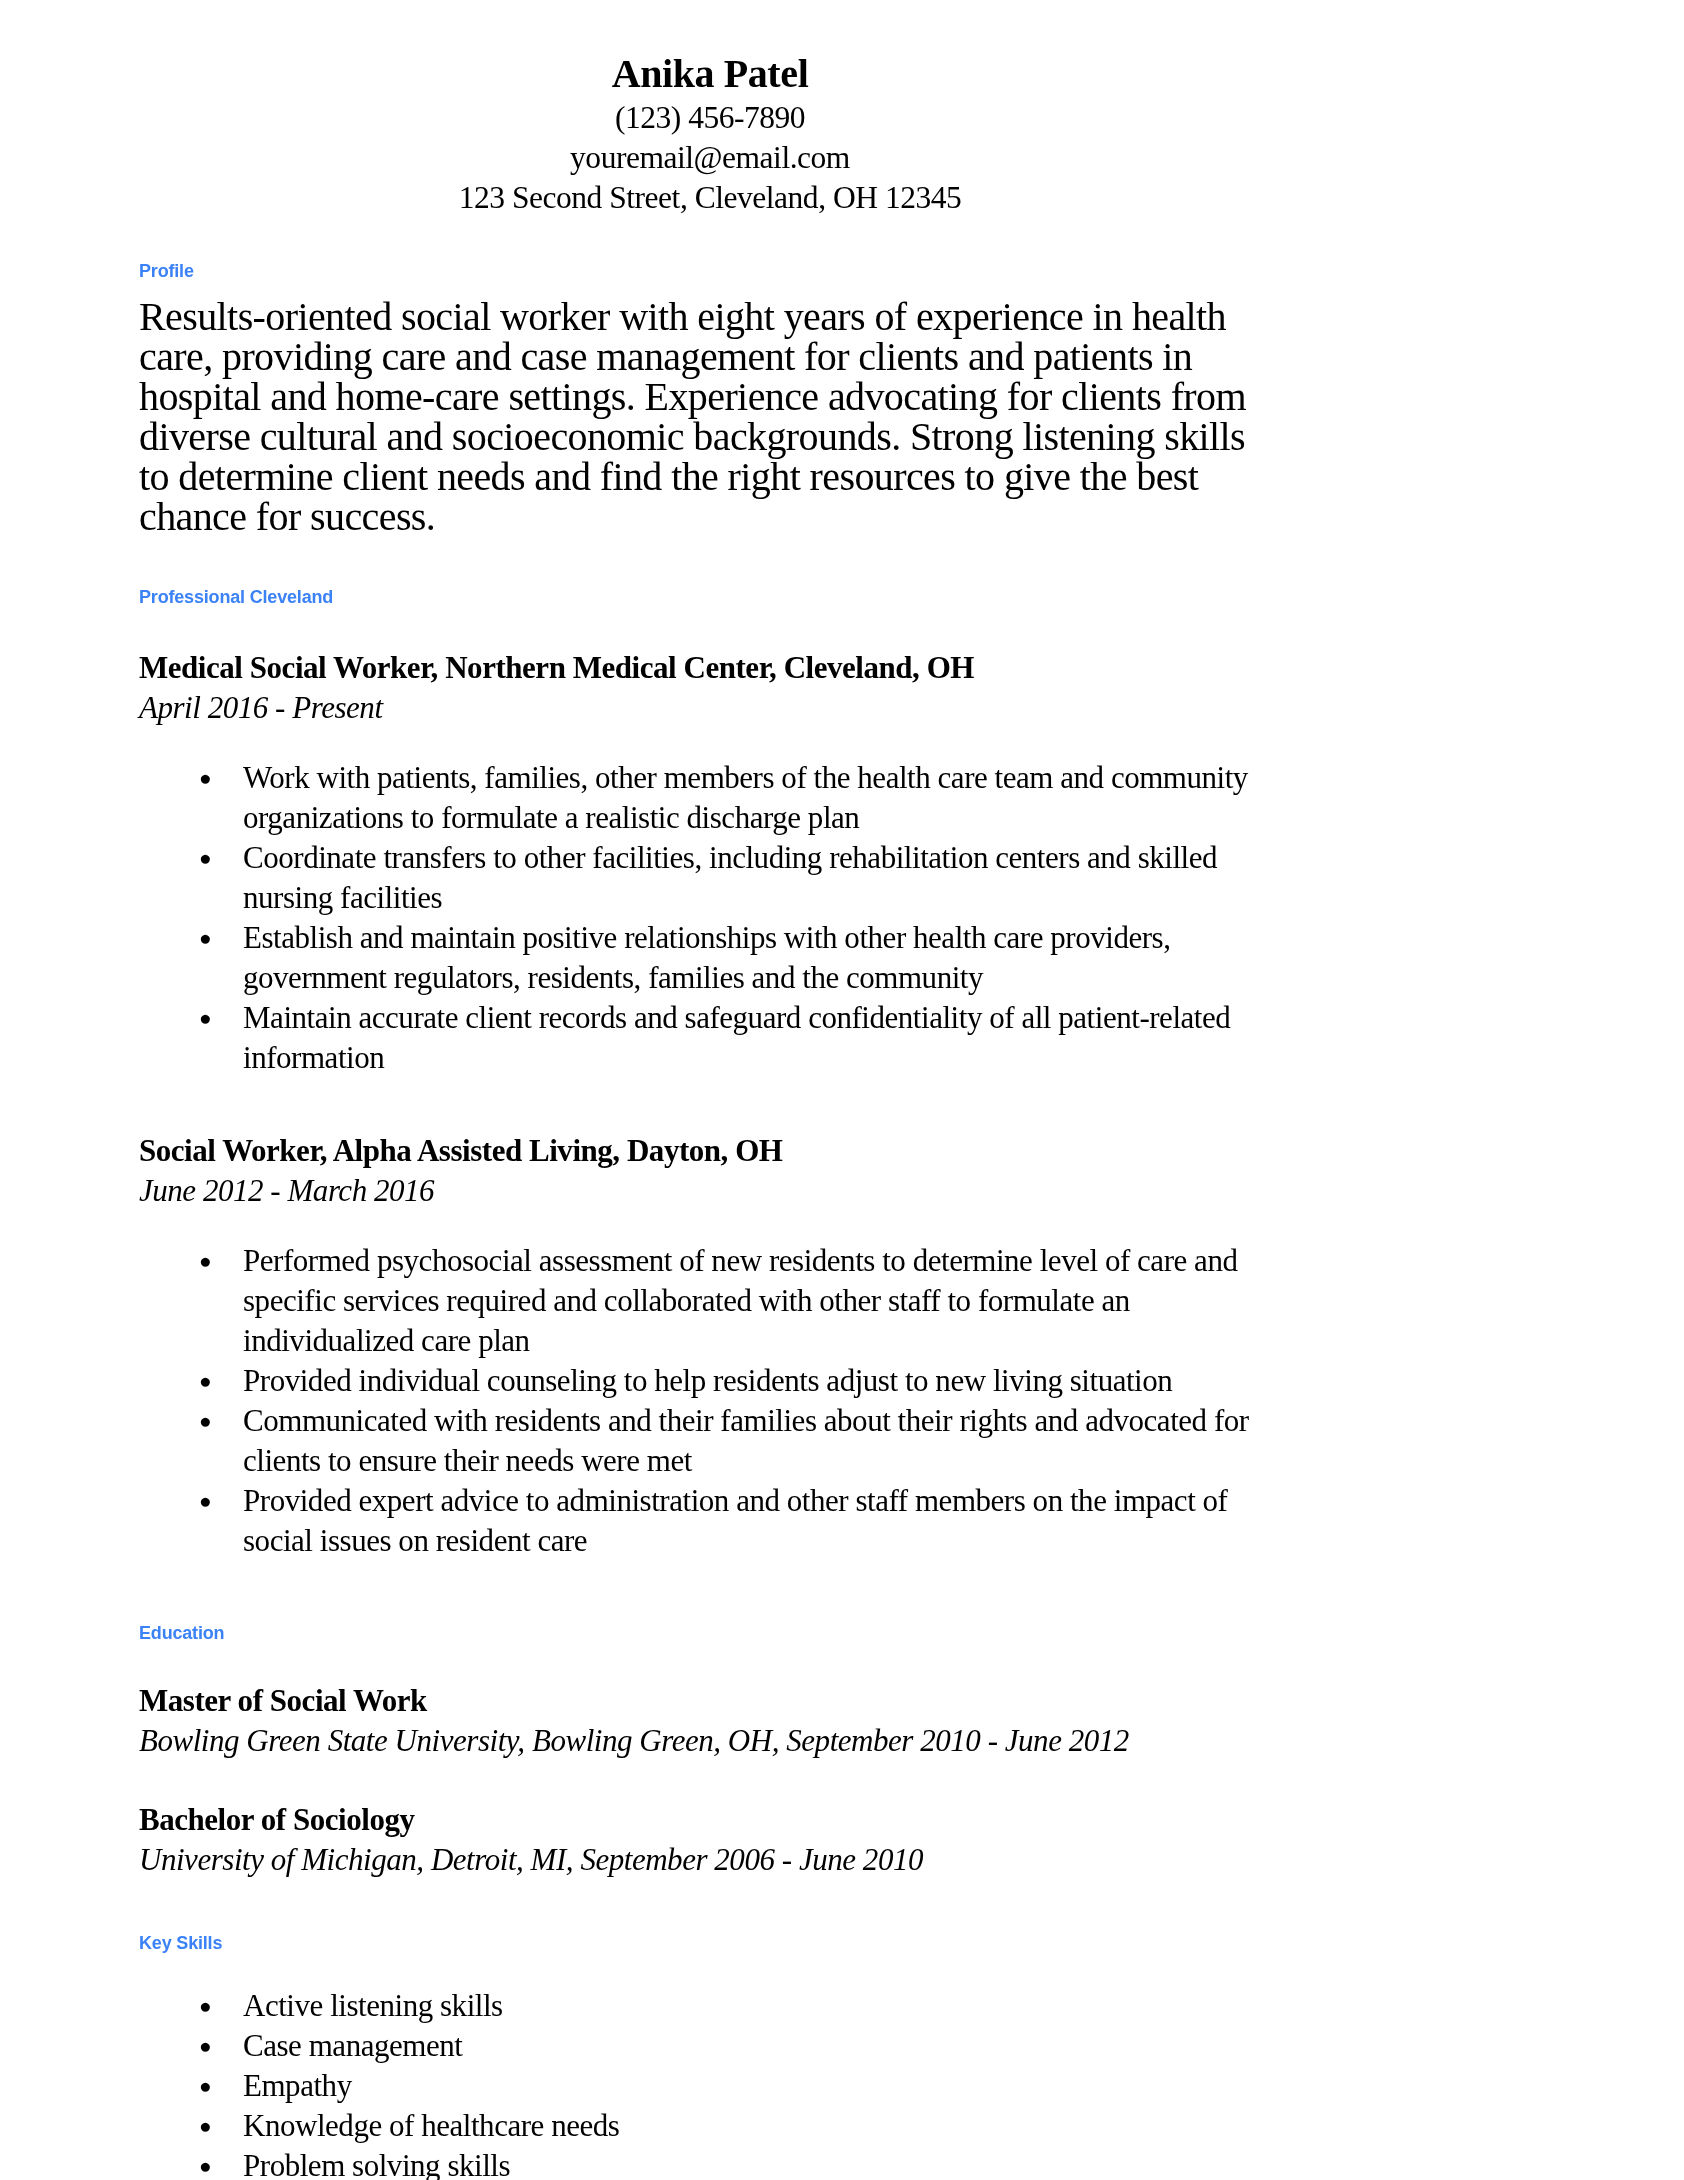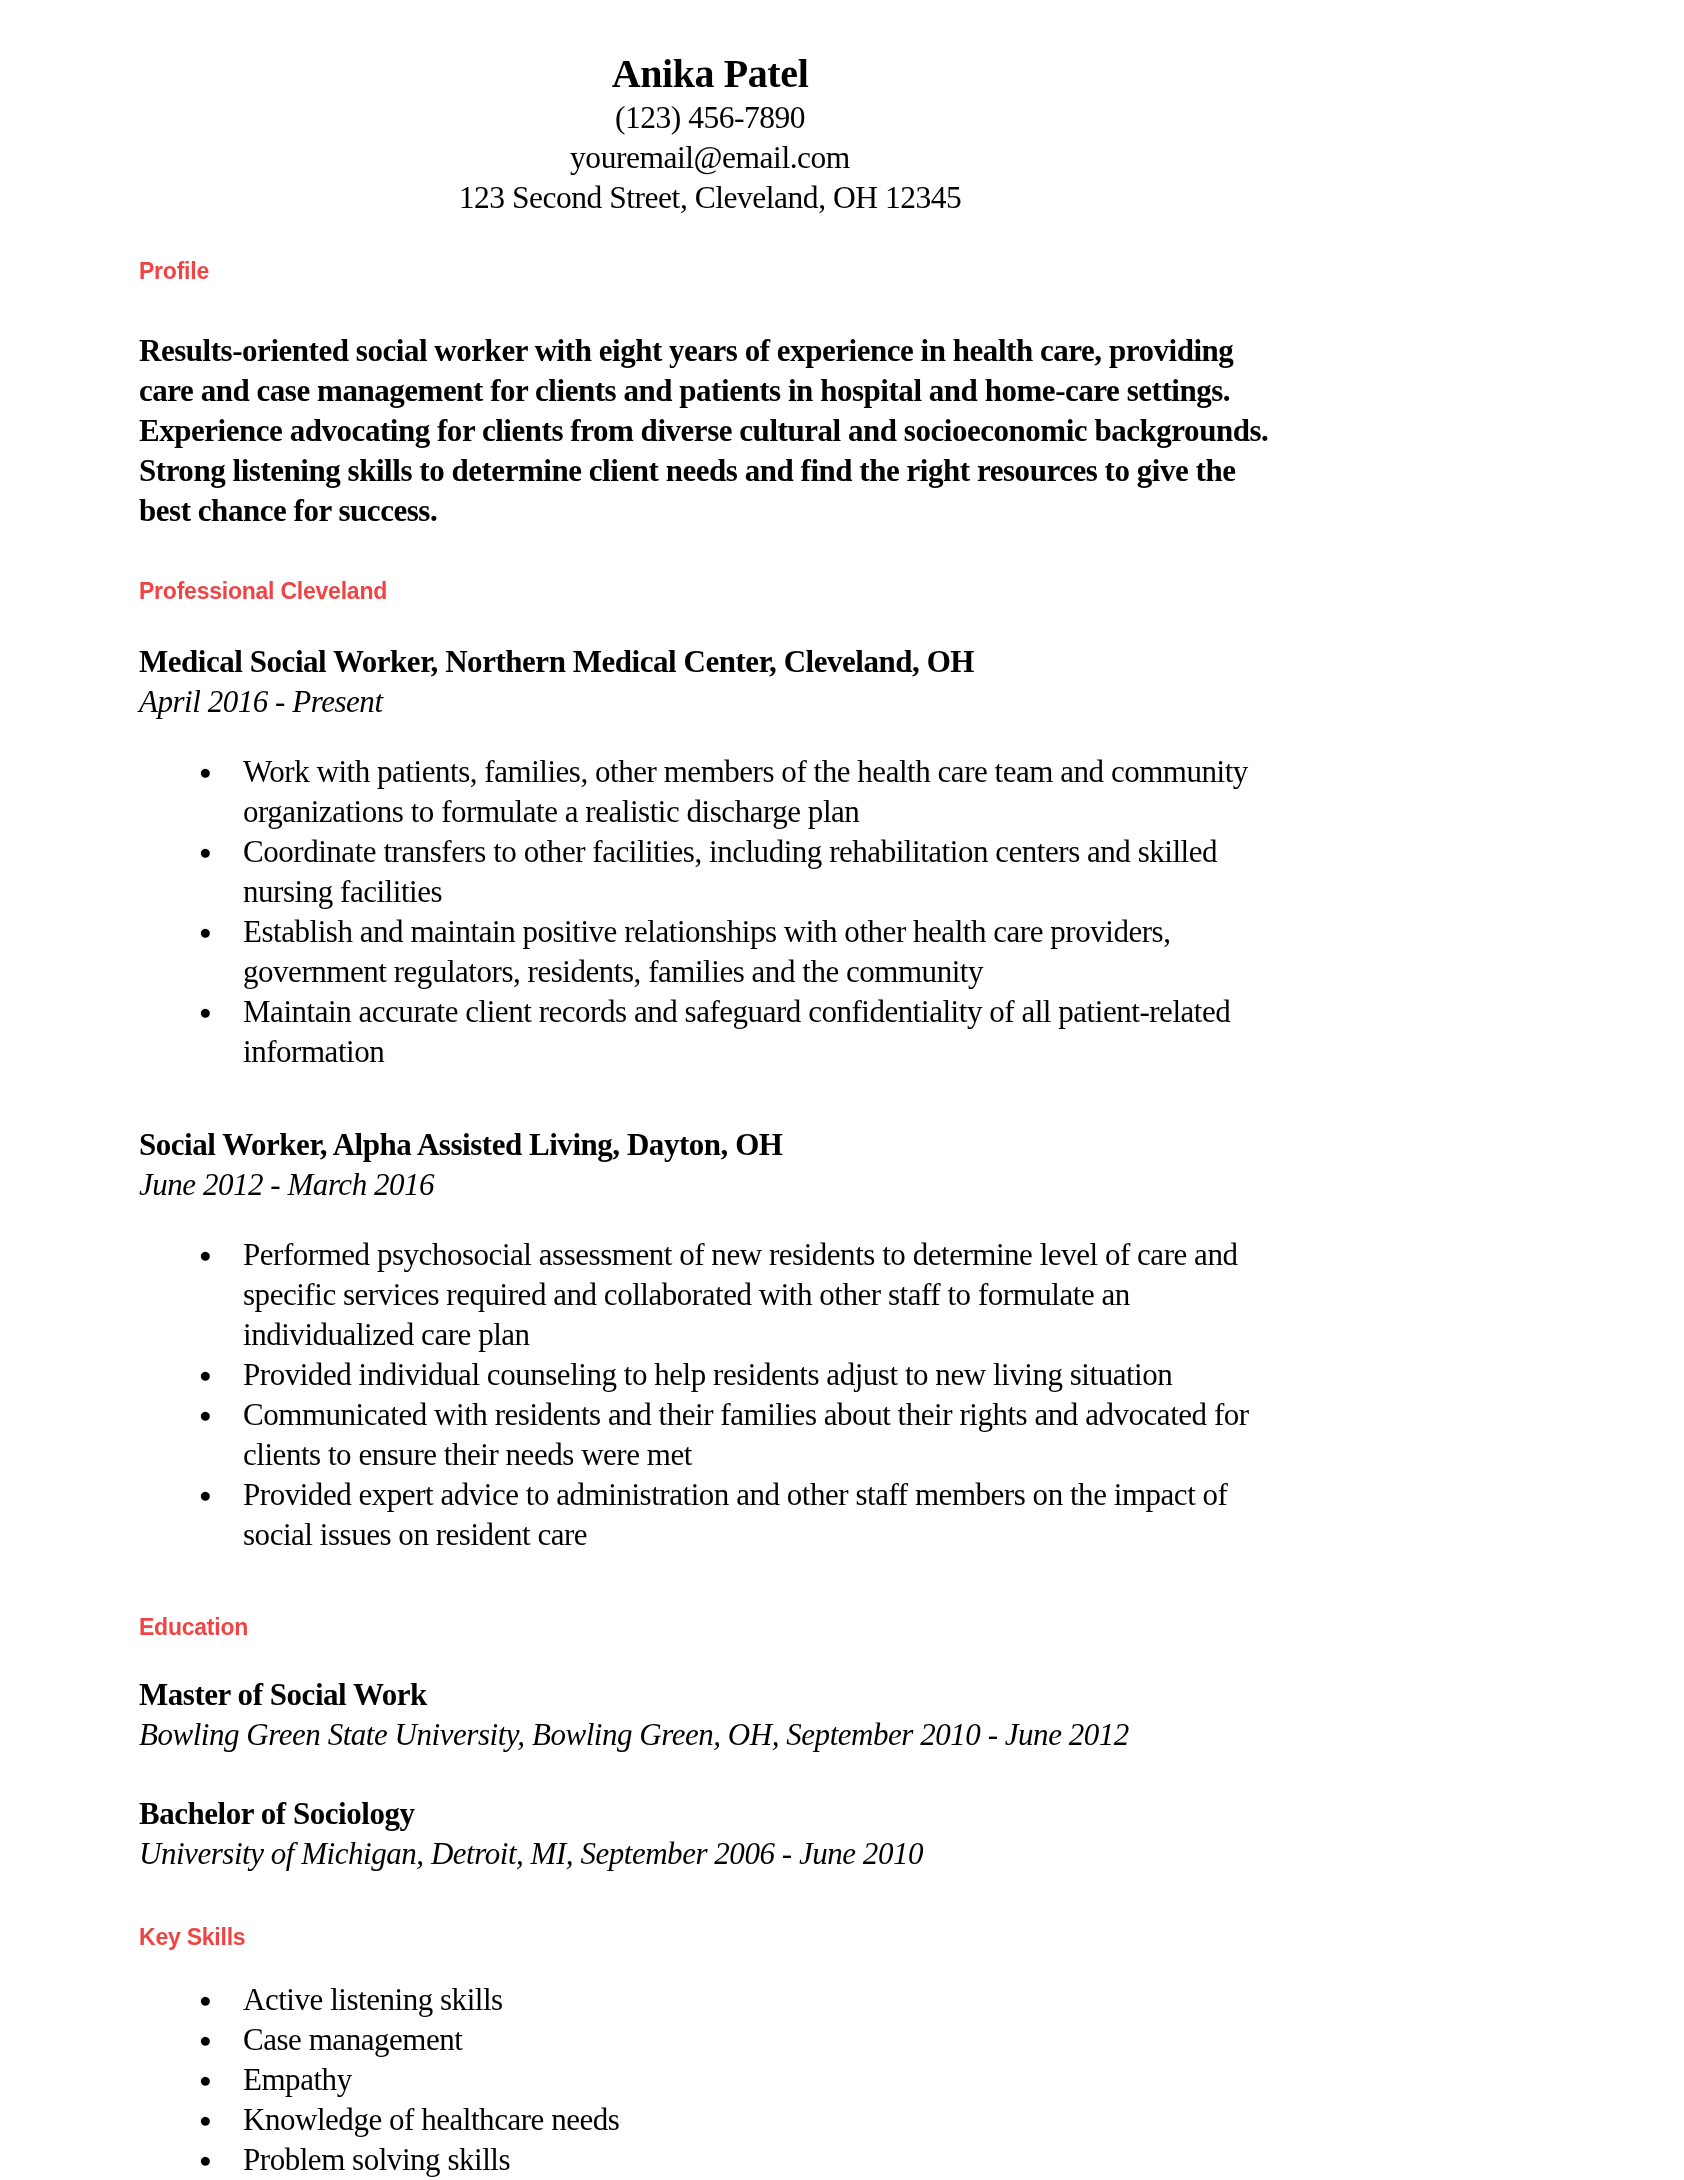--- a/index.html
+++ b/index.html
@@ -27,33 +27,32 @@
   }
   .contact-line {
     font-size: 31.5px;
     line-height: 40px;
     letter-spacing: -0.015em;
   }
   
   .sec-h {
     font-family: "Liberation Sans", sans-serif;
     font-weight: bold;
-    font-size: 23px;
+    font-size: 18px;
     line-height: 34px;
-    color: #ef4444;
+    color: #3b82f6;
     letter-spacing: -0.01em;
   }
   .sec-profile .sec-h { margin-top: 36px; }
   .profile-text {
-    margin-top: 43px;
-    font-size: 31px;
+    margin-top: 9px;
+    font-size: 40px;
     line-height: 40px;
     letter-spacing: -0.015em;
     max-width: 1414px;
-    font-weight: bold;
   }
   .sec-experience .sec-h { margin-top: 43px; }
   .job { margin-top: 34px; }
   .job + .job { margin-top: 53px; }
   .job-title {
     font-size: 31px;
     font-weight: bold;
     line-height: 40px;
     letter-spacing: -0.015em;
   }

